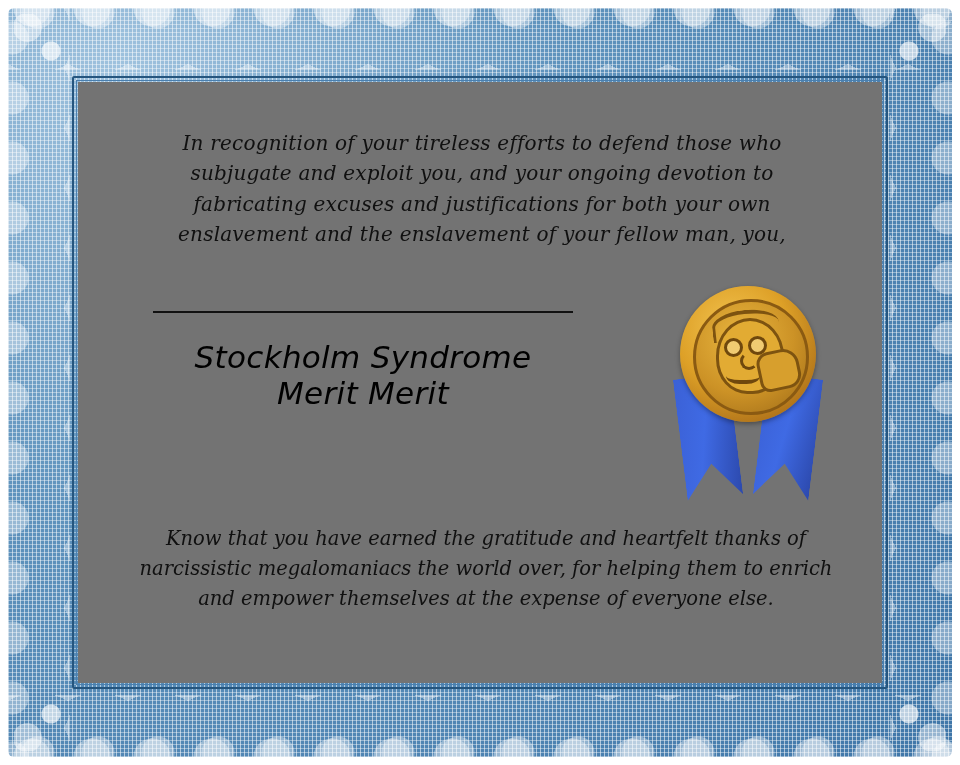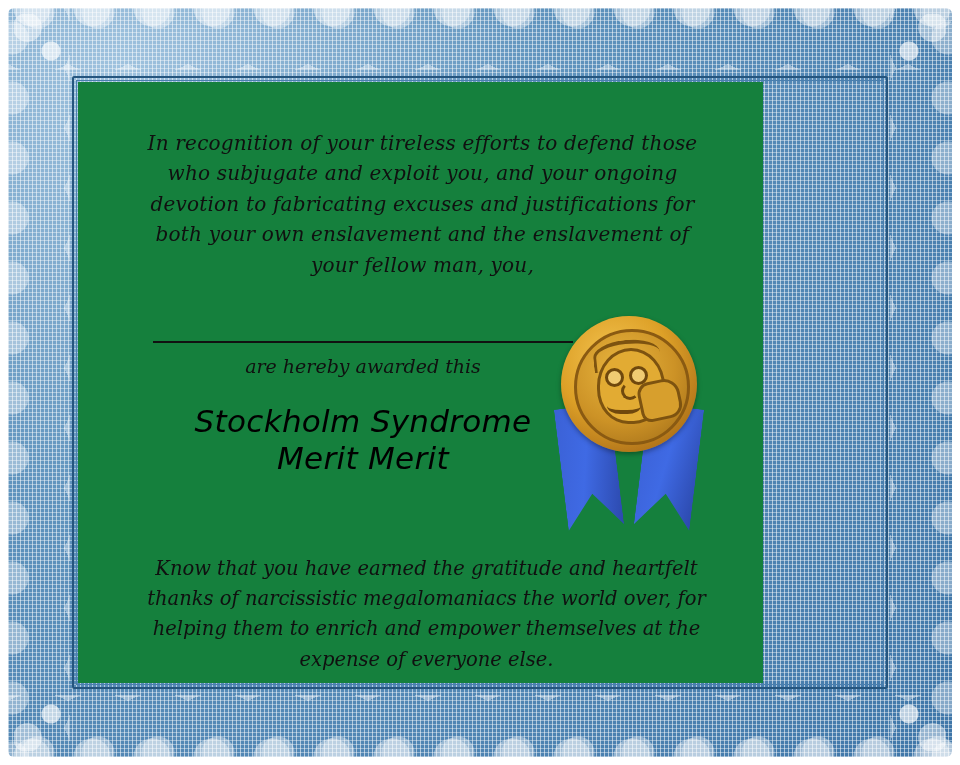--- a/index.html
+++ b/index.html
@@ -98,22 +98,22 @@
   }
   .corner.tl { left: 14px;  top: 14px; }
   .corner.tr { right: 14px; top: 14px; transform: scaleX(-1); }
   .corner.bl { left: 14px;  bottom: 14px; transform: scaleY(-1); }
   .corner.br { right: 14px; bottom: 14px; transform: scale(-1,-1); }
 
   
   .paper {
     position: absolute;
     left: 78px; top: 82px;
-    width: 685px; height: 601px;
-    background: #15803d;
+    width: 804px; height: 601px;
+    background: #737373;
     box-sizing: border-box;
     padding: 30px 38px 20px 42px;
   }
 
   .script {
     font-family: "DejaVu Serif", serif;
     font-style: italic;
     color: #101010;
   }
 
@@ -298,21 +298,20 @@
   <div class="border-inner-line2"></div>
 
   <div class="paper">
 
     <div class="intro script">In recognition of your tireless efforts to defend those who subjugate and exploit you, and your ongoing devotion to fabricating excuses and justifications for both your own enslavement and the enslavement of your fellow man, you,</div>
 
     <div class="mid-row">
 
       <div class="left-col">
         <div class="signature-line"></div>
-        <div class="awarded script">are hereby awarded this</div>
         <div class="badge-title">
           <div>Stockholm Syndrome</div>
           <div>Merit Merit</div>
         </div>
       </div>
 
       <div class="medal">
         <div class="ribbon">
           <div class="tail left"></div>
           <div class="tail right"></div>

